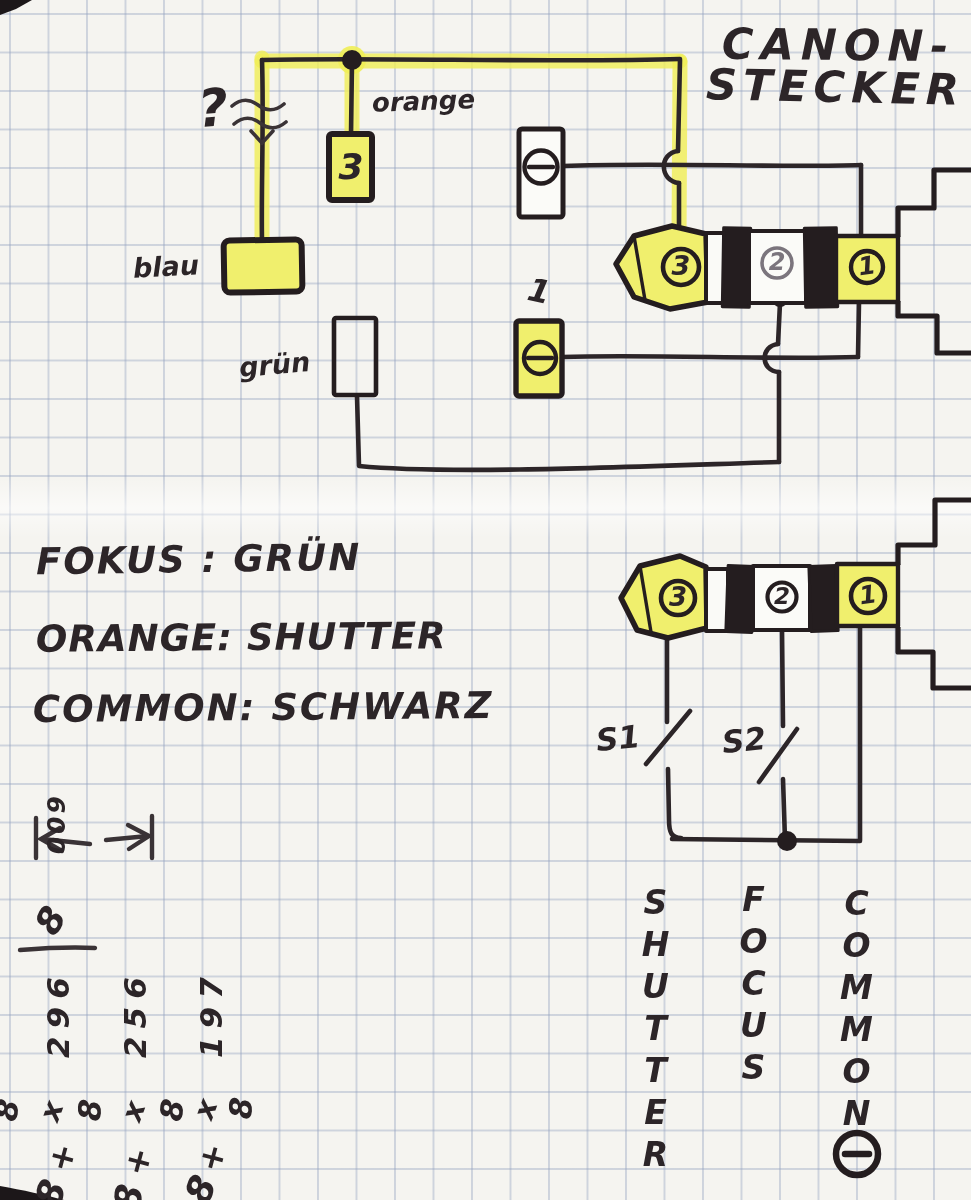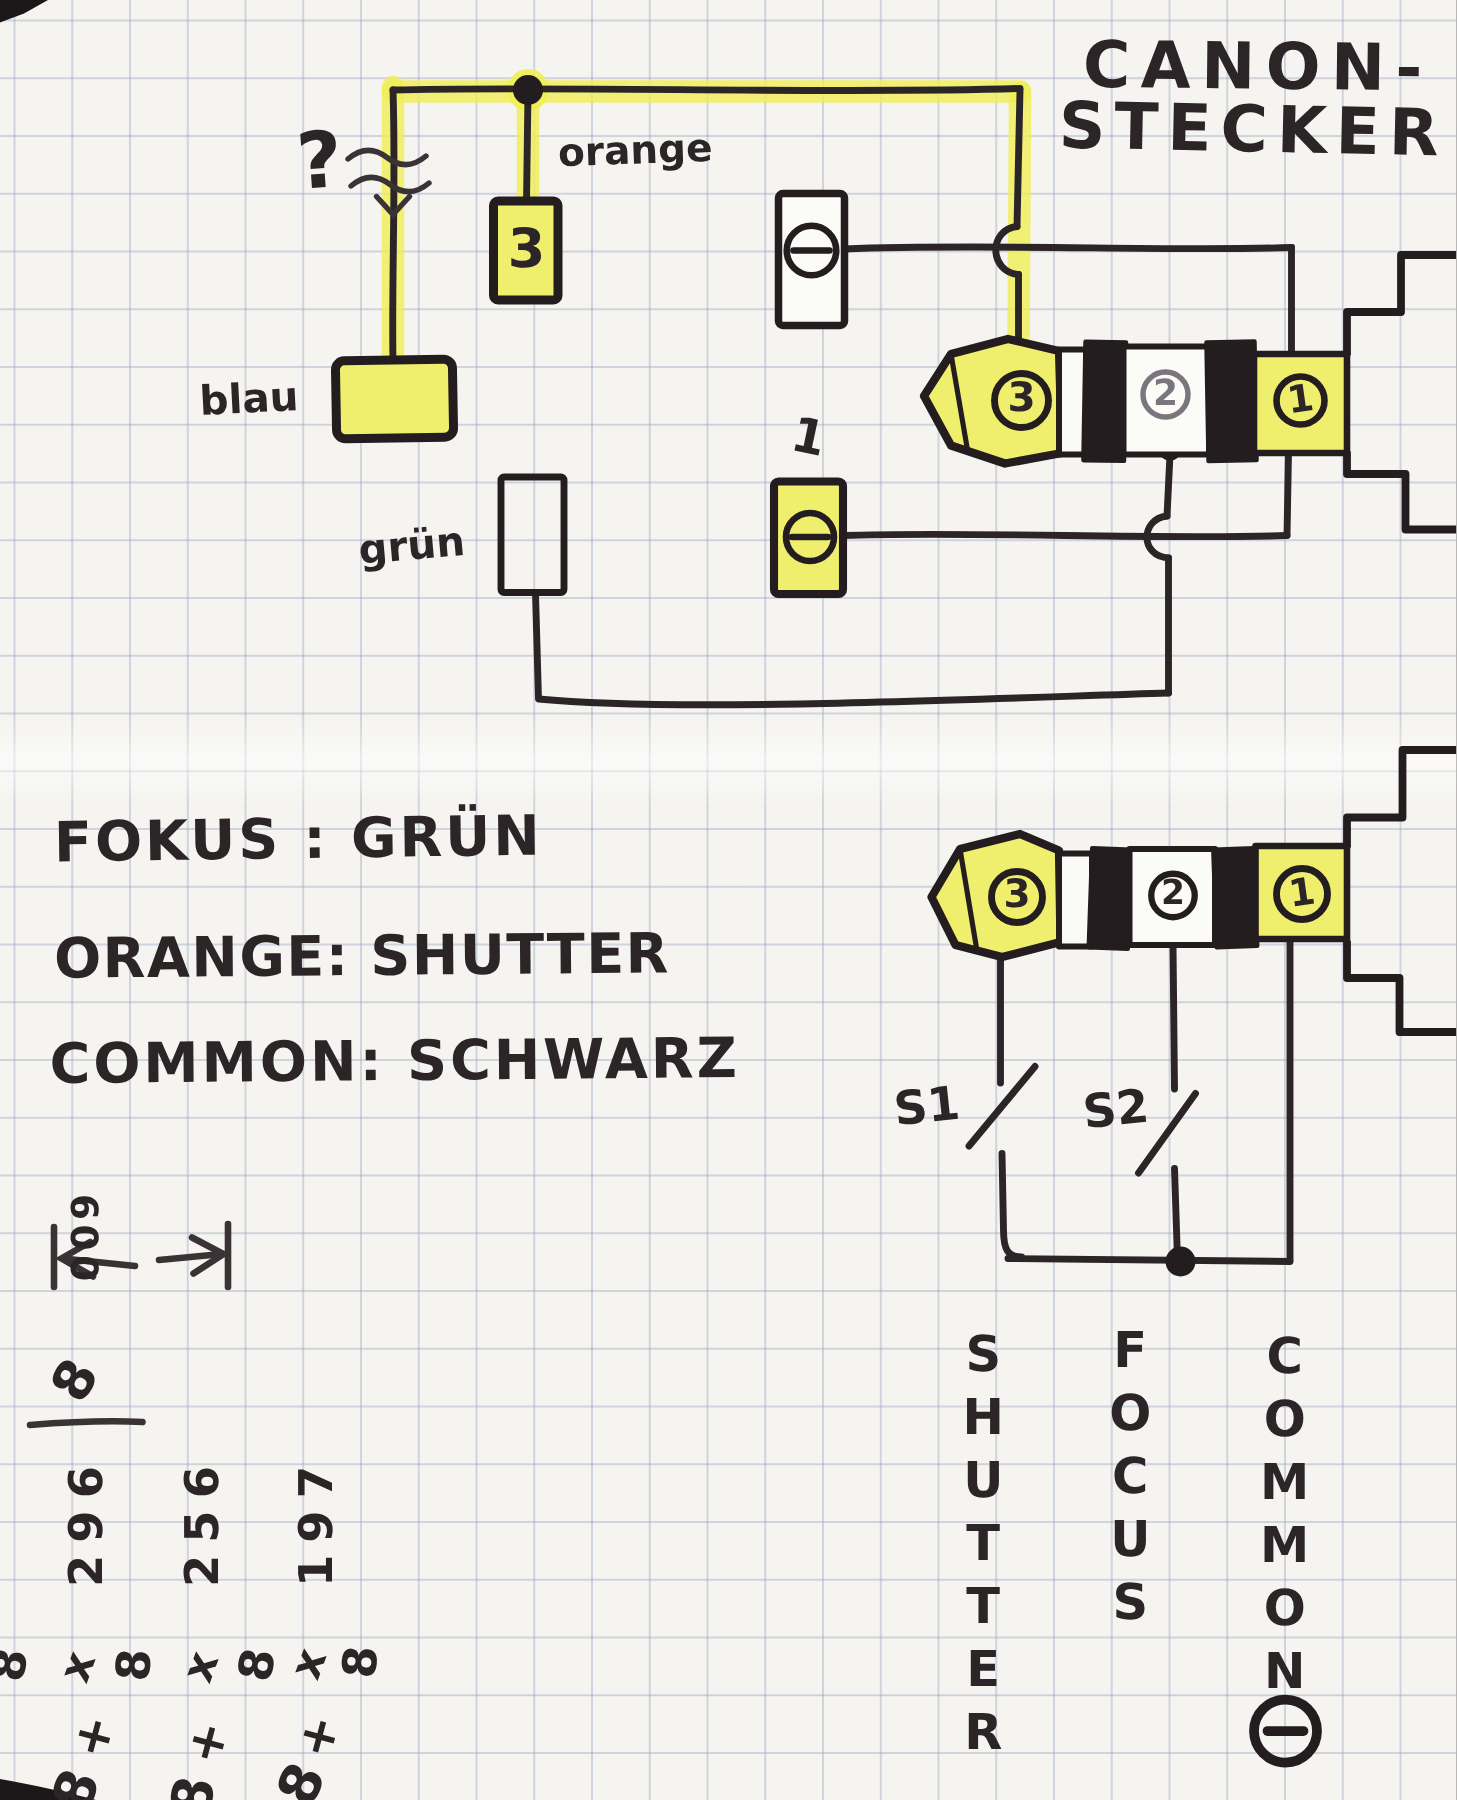--- a/index.html
+++ b/index.html
@@ -5,20 +5,21 @@
   html,body{margin:0;padding:0;background:#888;}
   #page{
     position:relative;width:971px;height:1200px;overflow:hidden;
     background-color:#f5f4f0;
     background-image:
       linear-gradient(to right, rgba(148,163,192,.40) 1.5px, transparent 1.5px),
       linear-gradient(to bottom, rgba(148,163,192,.40) 1.5px, transparent 1.5px);
     background-size:38.5px 38.5px;
     background-position:9px 13px;
     font-family:"DejaVu Sans", sans-serif;
+    font-style:italic;
   }
   #fade-band{position:absolute;left:0;top:478px;width:971px;height:60px;
     background:linear-gradient(to bottom, rgba(255,255,255,0), rgba(255,255,255,.55), rgba(255,255,255,0));
     pointer-events:none;}
   svg.layer{position:absolute;left:0;top:0;z-index:1;}
   .hw{position:absolute;z-index:2;color:#2c2528;font-weight:700;white-space:nowrap;}
   .pencil{color:#7b757d;}
   .pin{transform:translate(-50%,-54%);}
   .vlabel{writing-mode:vertical-rl;text-orientation:upright;letter-spacing:3px;line-height:1;}
 </style>

